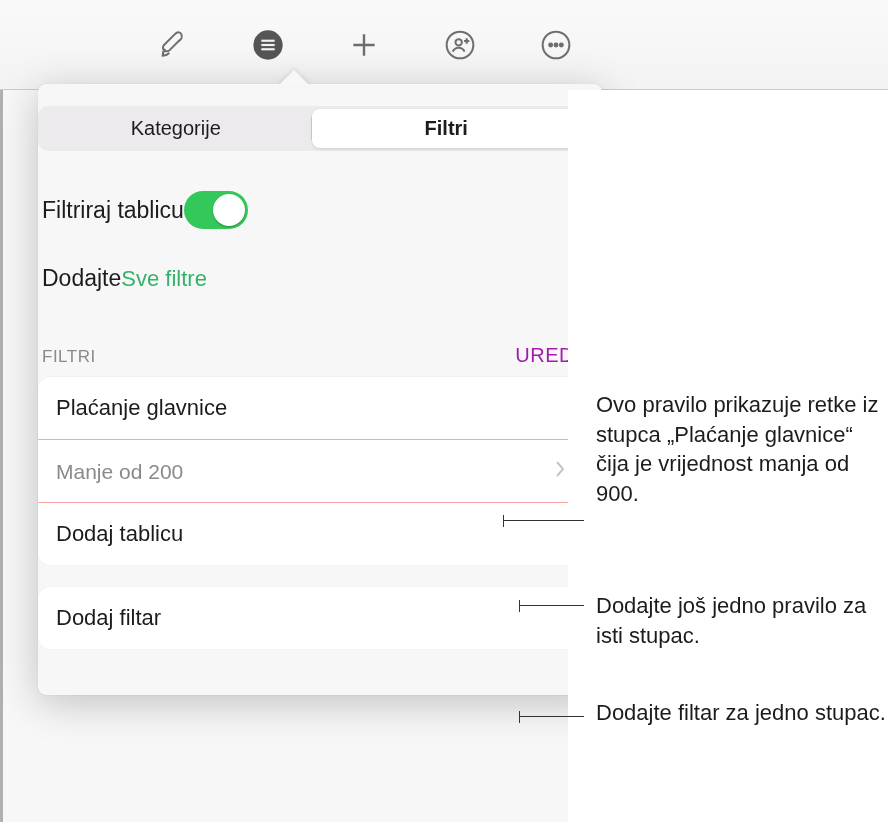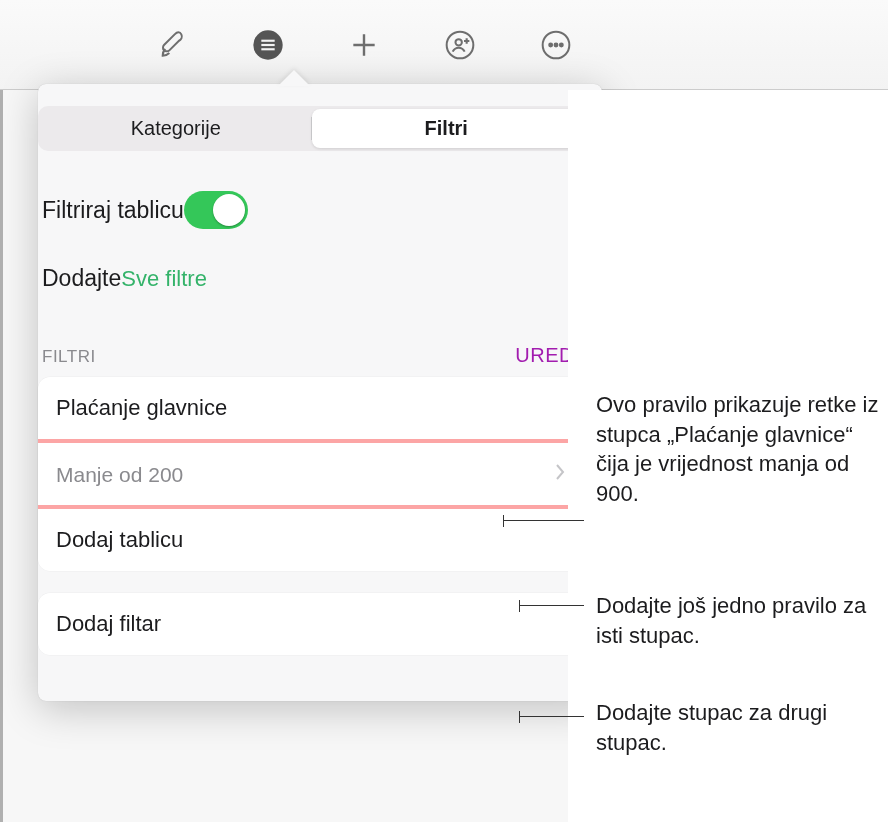--- a/index.html
+++ b/index.html
@@ -119,21 +119,21 @@
   .card{
     background:#fff;border-radius:12px;overflow:hidden;
     box-shadow:0 0 0 0.5px rgba(0,0,0,0.04);
     margin-bottom:22px;
   }
   .card-row{
     padding:18px 18px;
     display:flex;justify-content:space-between;align-items:flex-end;
     font-size:22px;color:#1c1c1e;
   }
-  .card-row + .card-row { border-top:4px solid #fca5a5; }
+  .card-row + .card-row { border-top:1px solid #fca5a5; }
   .sub{ color:#8a8a8e; font-size:21px;}
   .chevron{ color:#c5c5c8; font-size:22px;}
   .callout{
     position:absolute;
     font-size:22px;
     color:#1c1c1e;
     line-height:1.35;
     width:290px;
   }
   .leader{
@@ -235,19 +235,19 @@
           <span>Dodaj filtar</span>
         </div>
       </div>
 
     </div>
   </div>
 
   <div class="right-col">
     <div class="callout" style="top:300px;">Ovo pravilo prikazuje retke iz stupca „Plaćanje glavnice“ čija je vrijednost manja od 900.</div>
     <div class="callout" style="top:501px;">Dodajte još jedno pravilo za isti stupac.</div>
-    <div class="callout" style="top:608px;">Dodajte stupac za drugi stupac.</div>
+    <div class="callout" style="top:608px;">Dodajte filtar za jedno stupac.</div>
   </div>
 </div>
 
 <div class="leader" style="left:504px; top:520px; width:80px;"></div>
 <div class="leader" style="left:520px; top:605px; width:64px;"></div>
 <div class="leader" style="left:520px; top:716px; width:64px;"></div>
 
 </body></html>

